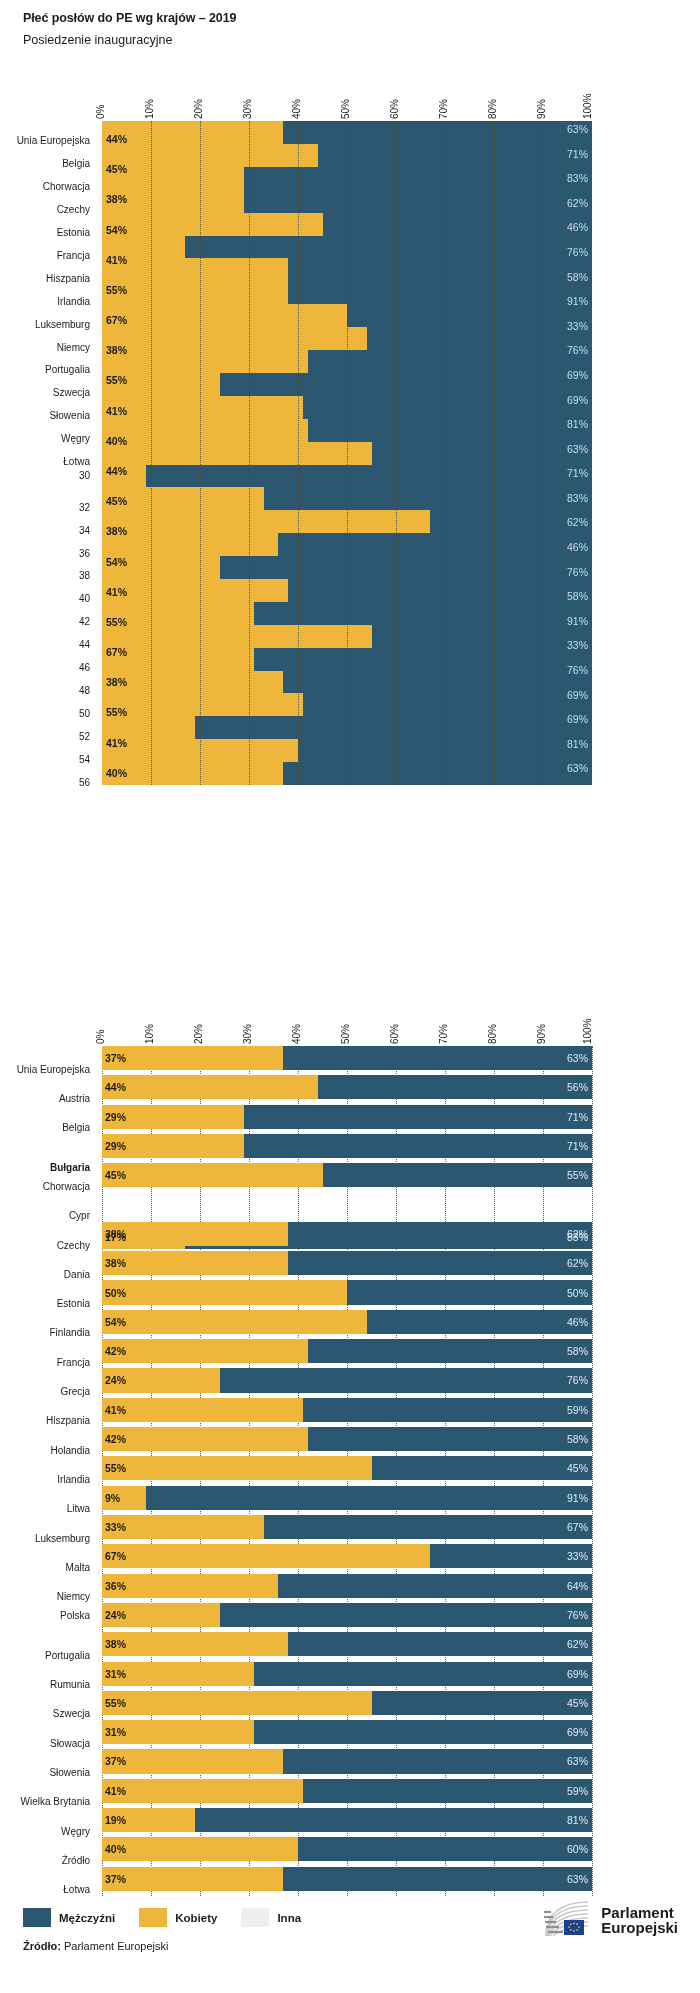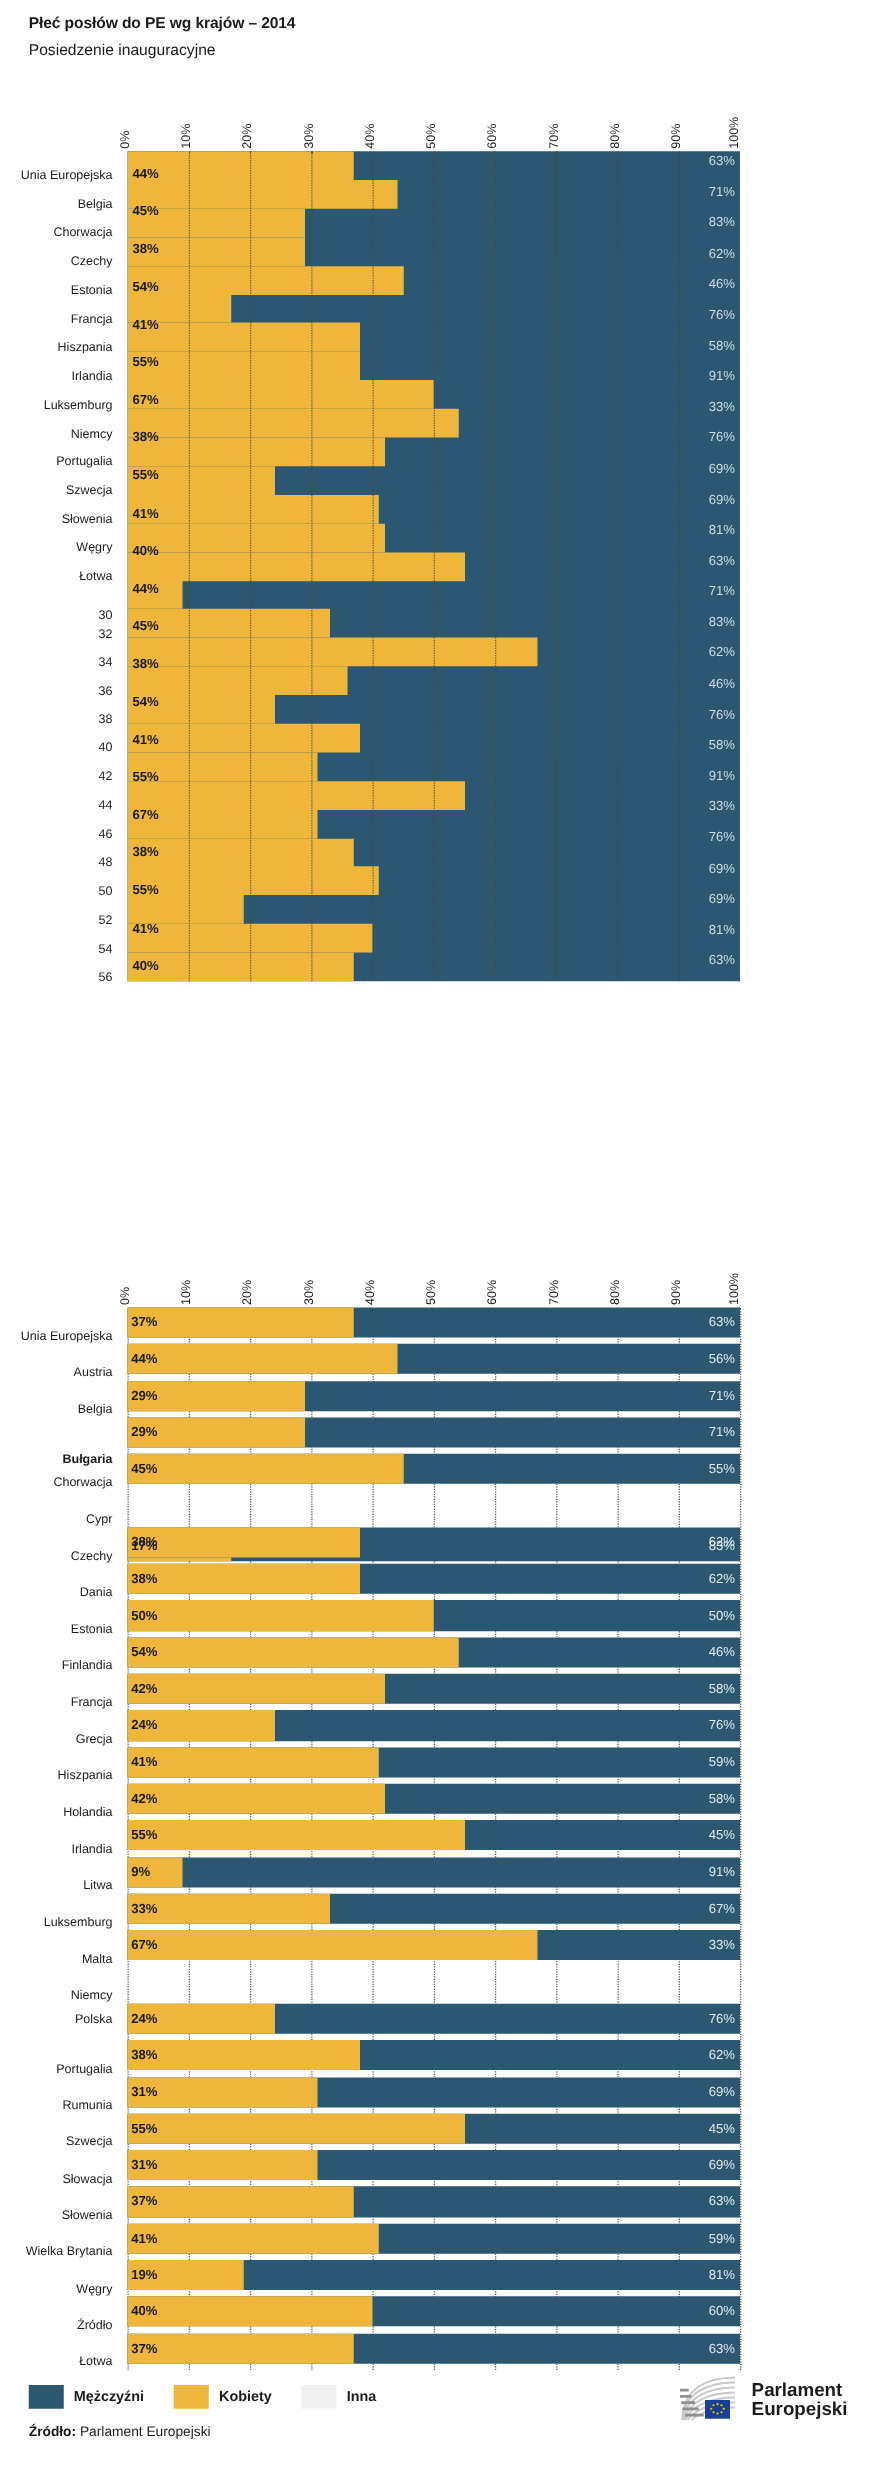--- a/index.html
+++ b/index.html
@@ -69,21 +69,21 @@
   .source{position:absolute;left:23px;top:1940px;font-size:11px;}
   .source b{font-weight:bold;}
   .source span{font-weight:normal;}
   .eplogo{position:absolute;right:22px;top:1900px;display:flex;align-items:center;}
   .eplogo .mark{width:52px;height:40px;position:relative;margin-right:7px;}
   .eplogo .eptxt{font-size:15px;font-weight:bold;line-height:1.02;color:#1b1b1b;}
 </style>
 </head>
 <body>
 
-<div class="title">Płeć posłów do PE wg krajów – 2014</div>
+<div class="title">Płeć posłów do PE wg krajów – 2019</div>
 <div class="subtitle">Posiedzenie inauguracyjne</div>
 
 <div class="chart" id="chart1">
   <div class="axis" id="c1axis" style="height: 46px;">
       <span class="tk" style="left: 106px; bottom: 2px;">0%</span>
       <span class="tk" style="left: 155px; bottom: 2px;">10%</span>
       <span class="tk" style="left: 204px; bottom: 2px;">20%</span>
       <span class="tk" style="left: 253px; bottom: 2px;">30%</span>
       <span class="tk" style="left: 302px; bottom: 2px;">40%</span>
       <span class="tk" style="left: 351px; bottom: 2px;">50%</span>
@@ -102,21 +102,21 @@
       <div class="rowlabel" style="top: 128.931px;">Francja</div>
       <div class="rowlabel" style="top: 151.828px;">Hiszpania</div>
       <div class="rowlabel" style="top: 174.724px;">Irlandia</div>
       <div class="rowlabel" style="top: 197.621px;">Luksemburg</div>
       <div class="rowlabel" style="top: 220.517px;">Niemcy</div>
       <div class="rowlabel" style="top: 243.414px;">Portugalia</div>
       <div class="rowlabel" style="top: 266.31px;">Szwecja</div>
       <div class="rowlabel" style="top: 289.207px;">Słowenia</div>
       <div class="rowlabel" style="top: 312.103px;">Węgry</div>
       <div class="rowlabel" style="top: 335px;">Łotwa</div>
-      <div class="rowlabel" style="top: 366px;">30</div>
+      <div class="rowlabel" style="top: 349px;">30</div>
       <div class="rowlabel" style="top: 380.793px;">32</div>
       <div class="rowlabel" style="top: 403.69px;">34</div>
       <div class="rowlabel" style="top: 426.586px; margin-left: 46px;">36</div>
       <div class="rowlabel" style="top: 449.483px;">38</div>
       <div class="rowlabel" style="top: 472.379px;">40</div>
       <div class="rowlabel" style="top: 495.276px;">42</div>
       <div class="rowlabel" style="top: 518.172px;">44</div>
       <div class="rowlabel" style="top: 541.069px;">46</div>
       <div class="rowlabel" style="top: 563.966px;">48</div>
       <div class="rowlabel" style="top: 586.862px;">50</div>
@@ -377,20 +377,26 @@
         <div class="barw" style="width: 33%;"></div>
         <span class="lbl-l">33%</span>
         <span class="lbl-r">67%</span>
       </div>
       <div class="barrow" style="position: absolute; left: 0px; top: 498.276px; height: 24.1103px;">
         <div class="bar"></div>
         <div class="barw" style="width: 67%;"></div>
         <span class="lbl-l">67%</span>
         <span class="lbl-r">33%</span>
       </div>
+      <div class="barrow" style="position: absolute; left: 0px; top: 527.586px; height: 24.1103px;">
+        <div class="bar"></div>
+        <div class="barw" style="width: 36%;"></div>
+        <span class="lbl-l">36%</span>
+        <span class="lbl-r">64%</span>
+      </div>
       <div class="barrow" style="position: absolute; left: 0px; top: 556.897px; height: 24.1103px;">
         <div class="bar"></div>
         <div class="barw" style="width: 24%;"></div>
         <span class="lbl-l">24%</span>
         <span class="lbl-r">76%</span>
       </div>
       <div class="barrow" style="position: absolute; left: 0px; top: 586.207px; height: 24.1103px;">
         <div class="bar"></div>
         <div class="barw" style="width: 38%;"></div>
         <span class="lbl-l">38%</span>

